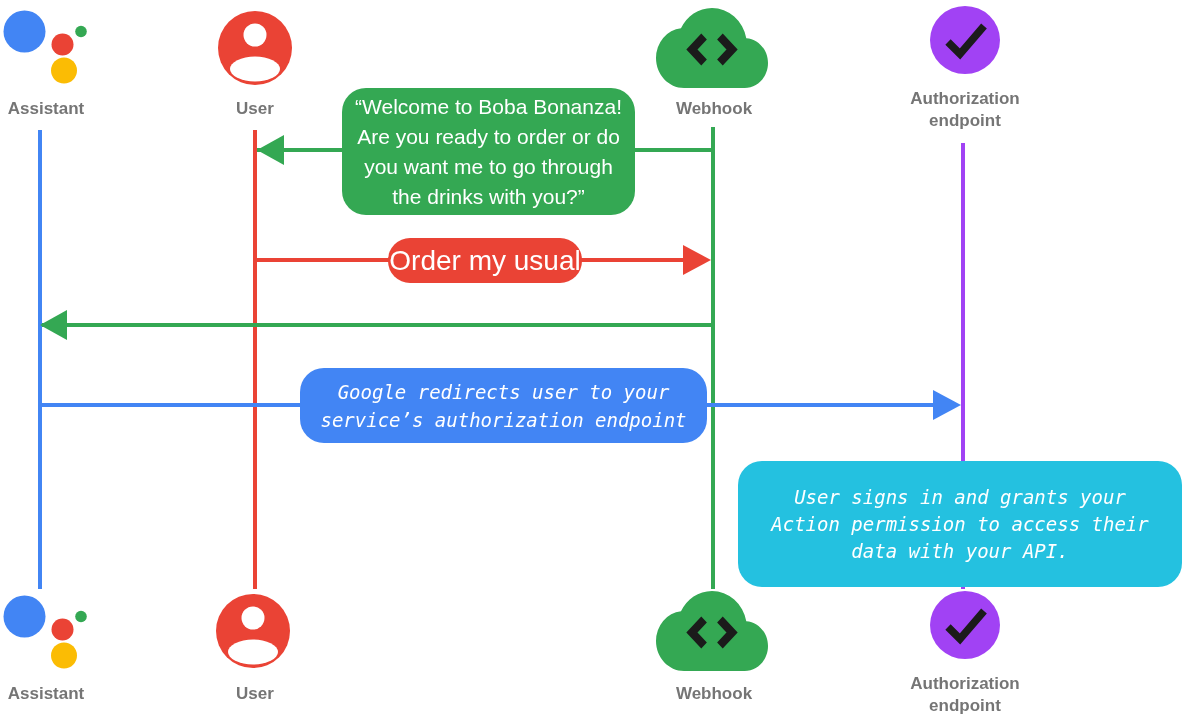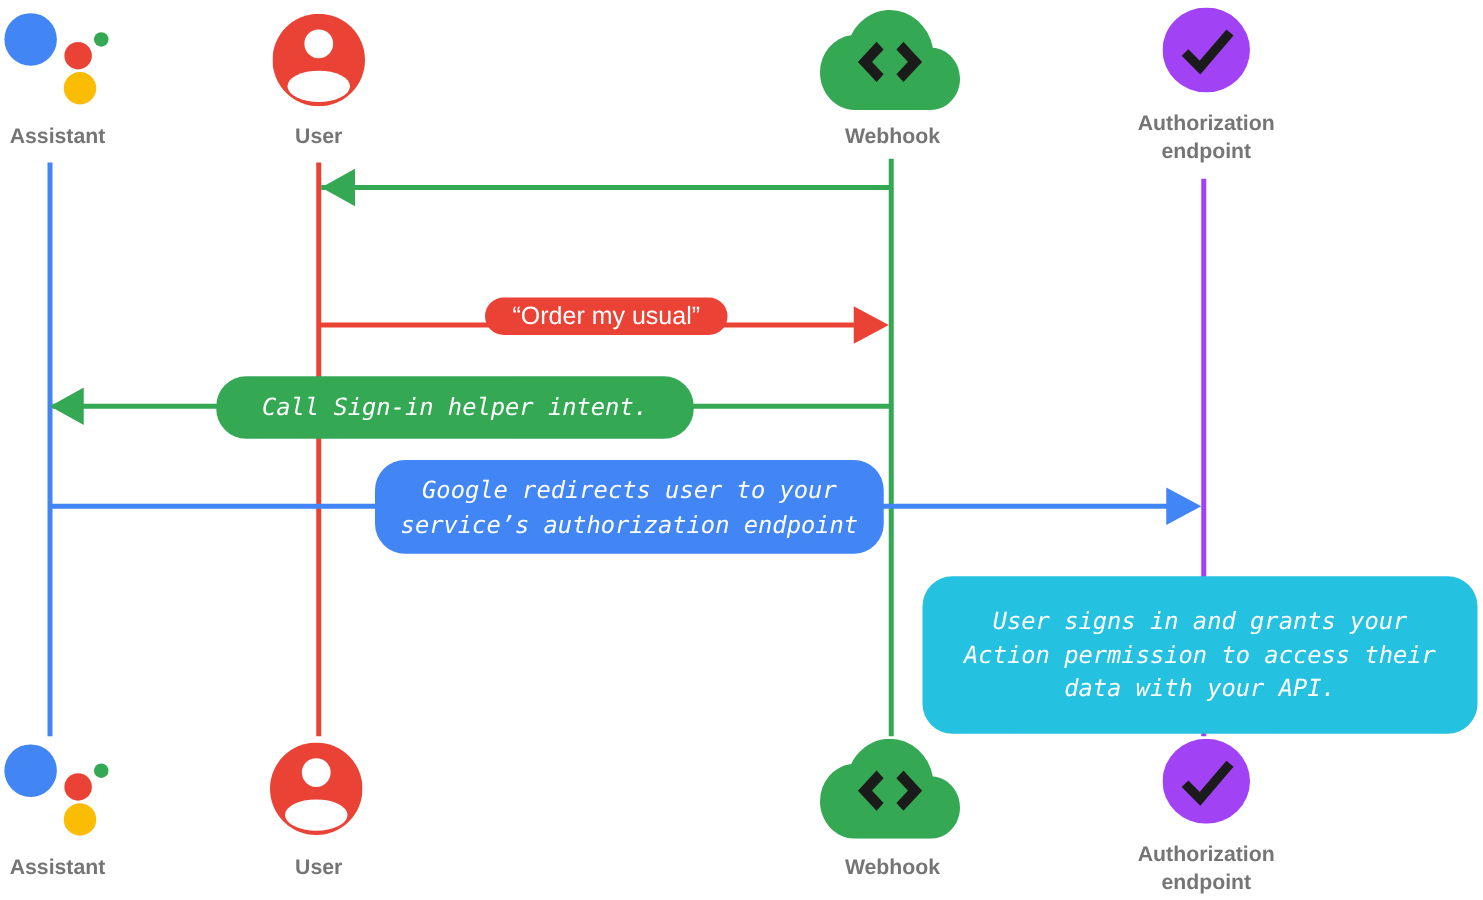--- a/index.html
+++ b/index.html
@@ -22,21 +22,21 @@
   .ahead-m1{left:257px;top:135px;border-right:27px solid #34A853;}
   .ahead-m2{left:683px;top:245px;border-left:28px solid #EA4335;}
   .ahead-m3{left:40px;top:310px;border-right:27px solid #34A853;}
   .ahead-m4{left:933px;top:390px;border-left:28px solid #4285F4;}
   
   .bubble{position:absolute;z-index:3;display:flex;align-items:center;justify-content:center;
           text-align:center;color:#ffffff;border-radius:24px;white-space:pre;}
   .bub-sans{font-family:"Liberation Sans",sans-serif;}
   .bub-mono{font-family:"DejaVu Sans Mono","Liberation Mono",monospace;font-style:italic;}
   .bub-m1{left:342px;top:88px;width:293px;height:127px;background:#34A853;font-size:21px;line-height:30px;}
-  .bub-m2{left:388px;top:238px;width:194px;height:30px;background:#EA4335;font-size:20px;border-radius:22px;}
+  .bub-m2{left:388px;top:238px;width:194px;height:45px;background:#EA4335;font-size:28px;border-radius:22px;}
   .bub-m3{left:173px;top:301px;width:382px;height:50px;background:#34A853;font-size:19px;}
   .bub-m4{left:300px;top:368px;width:407px;height:75px;background:#4285F4;font-size:19px;line-height:28px;font-style:italic;}
   .bub-m5{left:738px;top:461px;width:444px;height:126px;background:#24C1E0;font-size:19px;line-height:27px;}
   
   .actor-label{position:absolute;z-index:2;color:#757575;font-weight:700;font-size:17px;
                line-height:22px;text-align:center;white-space:pre;}
   .lab-assistant-top{left:-29px;top:98px;width:150px;}
   .lab-user-top{left:180px;top:98px;width:150px;}
   .lab-webhook-top{left:639px;top:98px;width:150px;}
   .lab-auth-top{left:885px;top:88px;width:160px;}
@@ -67,22 +67,25 @@
 
   <div class="aline aline-m1"></div>
   <div class="ahead ahead-m1"></div>
   <div class="aline aline-m2"></div>
   <div class="ahead ahead-m2"></div>
   <div class="aline aline-m3"></div>
   <div class="ahead ahead-m3"></div>
   <div class="aline aline-m4"></div>
   <div class="ahead ahead-m4"></div>
 
+  <div class="bubble bub-sans bub-m1">“Welcome to Boba Bonanza!
+Are you ready to order or do
+you want me to go through
+the drinks with you?”</div>
   <div class="bubble bub-sans bub-m2">“Order my usual”</div>
-  <div class="bubble bub-mono bub-m3">Call Sign-in helper intent.</div>
   <div class="bubble bub-mono bub-m4">Google redirects user to your
 service’s authorization endpoint</div>
   <div class="bubble bub-mono bub-m5">User signs in and grants your
 Action permission to access their
 data with your API.</div>
 
   <svg class="icon ic-assistant-top" width="90" height="78" viewBox="0 0 90 78">
     <circle cx="24.5" cy="23.5" r="21" fill="#4285F4"></circle>
     <circle cx="62.5" cy="36.5" r="11" fill="#EA4335"></circle>
     <circle cx="81" cy="23.5" r="5.8" fill="#34A853"></circle>

